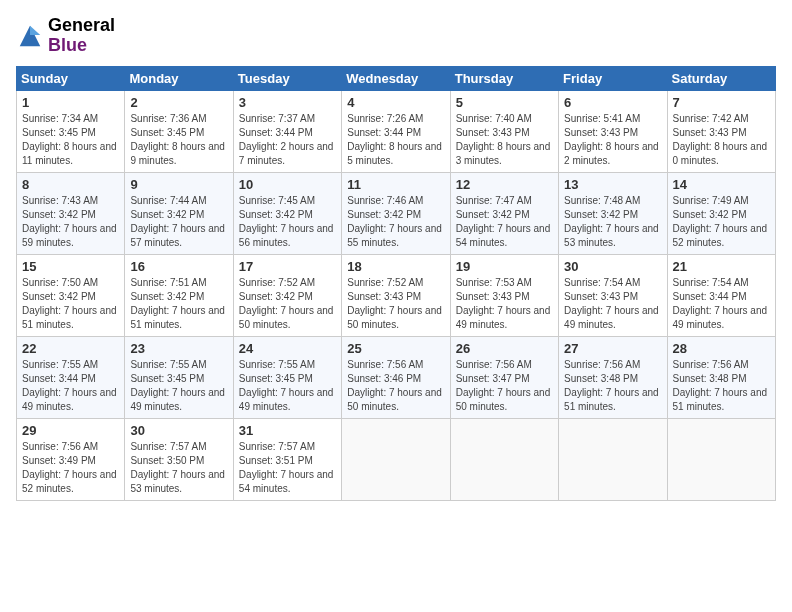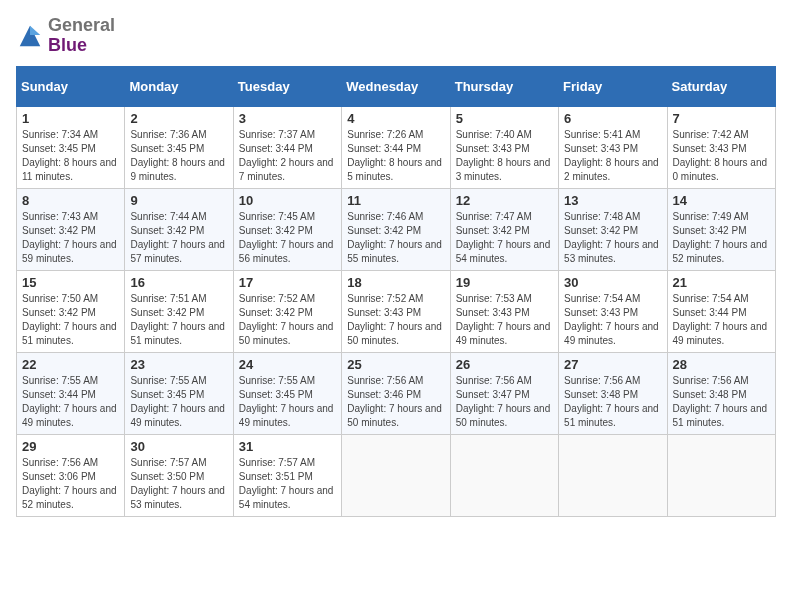--- a/index.html
+++ b/index.html
@@ -19,21 +19,21 @@
     .logo {
       display: flex;
       align-items: center;
       gap: 4px;
     }
     .logo-text {
       font-size: 18px;
       font-weight: bold;
       line-height: 1.1;
     }
-    .logo-text span.general { color: #737373; }
+    .logo-text span.general { color: #000000; }
     .logo-text span.blue { color: #701a75; }
     .logo-icon {
       width: 28px;
       height: 28px;
     }
     .title-area {
       text-align: right;
     }
     .month-title {
       font-size: 32px;
@@ -45,21 +45,21 @@
       color: #555;
     }
     table {
       width: 100%;
       border-collapse: collapse;
       font-size: 11px;
     }
     thead tr th {
       background-color: #2e6db4;
       color: #fff;
-      padding: 12px 4px;
+      padding: 4px 4px;
       text-align: left;
       font-size: 13px;
       font-weight: bold;
       border: 1px solid #2e6db4;
     }
     tbody tr td {
       border: 1px solid #ccc;
       vertical-align: top;
       padding: 4px 5px;
       width: calc(100% / 7);
@@ -348,21 +348,21 @@
           <span>Sunset: 3:48 PM</span><br>
           <span>Daylight: 7 hours and 51 minutes.</span>
         </div>
       </td>
       </tr>
       <tr>
         <td>
         <span class="day-num">29</span>
         <div class="day-info">
           <span>Sunrise: 7:56 AM</span><br>
-          <span>Sunset: 3:06 PM</span><br>
+          <span>Sunset: 3:49 PM</span><br>
           <span>Daylight: 7 hours and 52 minutes.</span>
         </div>
       </td>
         <td>
         <span class="day-num">30</span>
         <div class="day-info">
           <span>Sunrise: 7:57 AM</span><br>
           <span>Sunset: 3:50 PM</span><br>
           <span>Daylight: 7 hours and 53 minutes.</span>
         </div>

